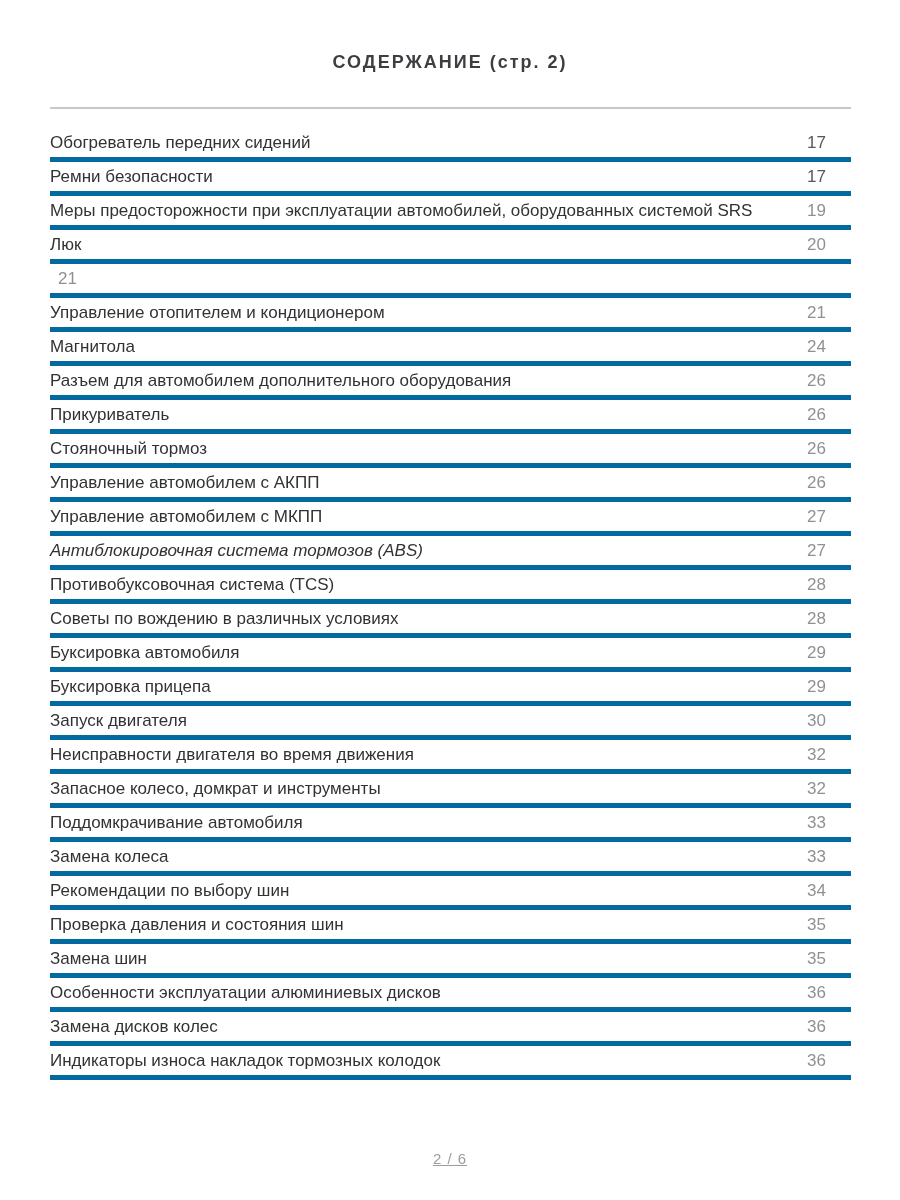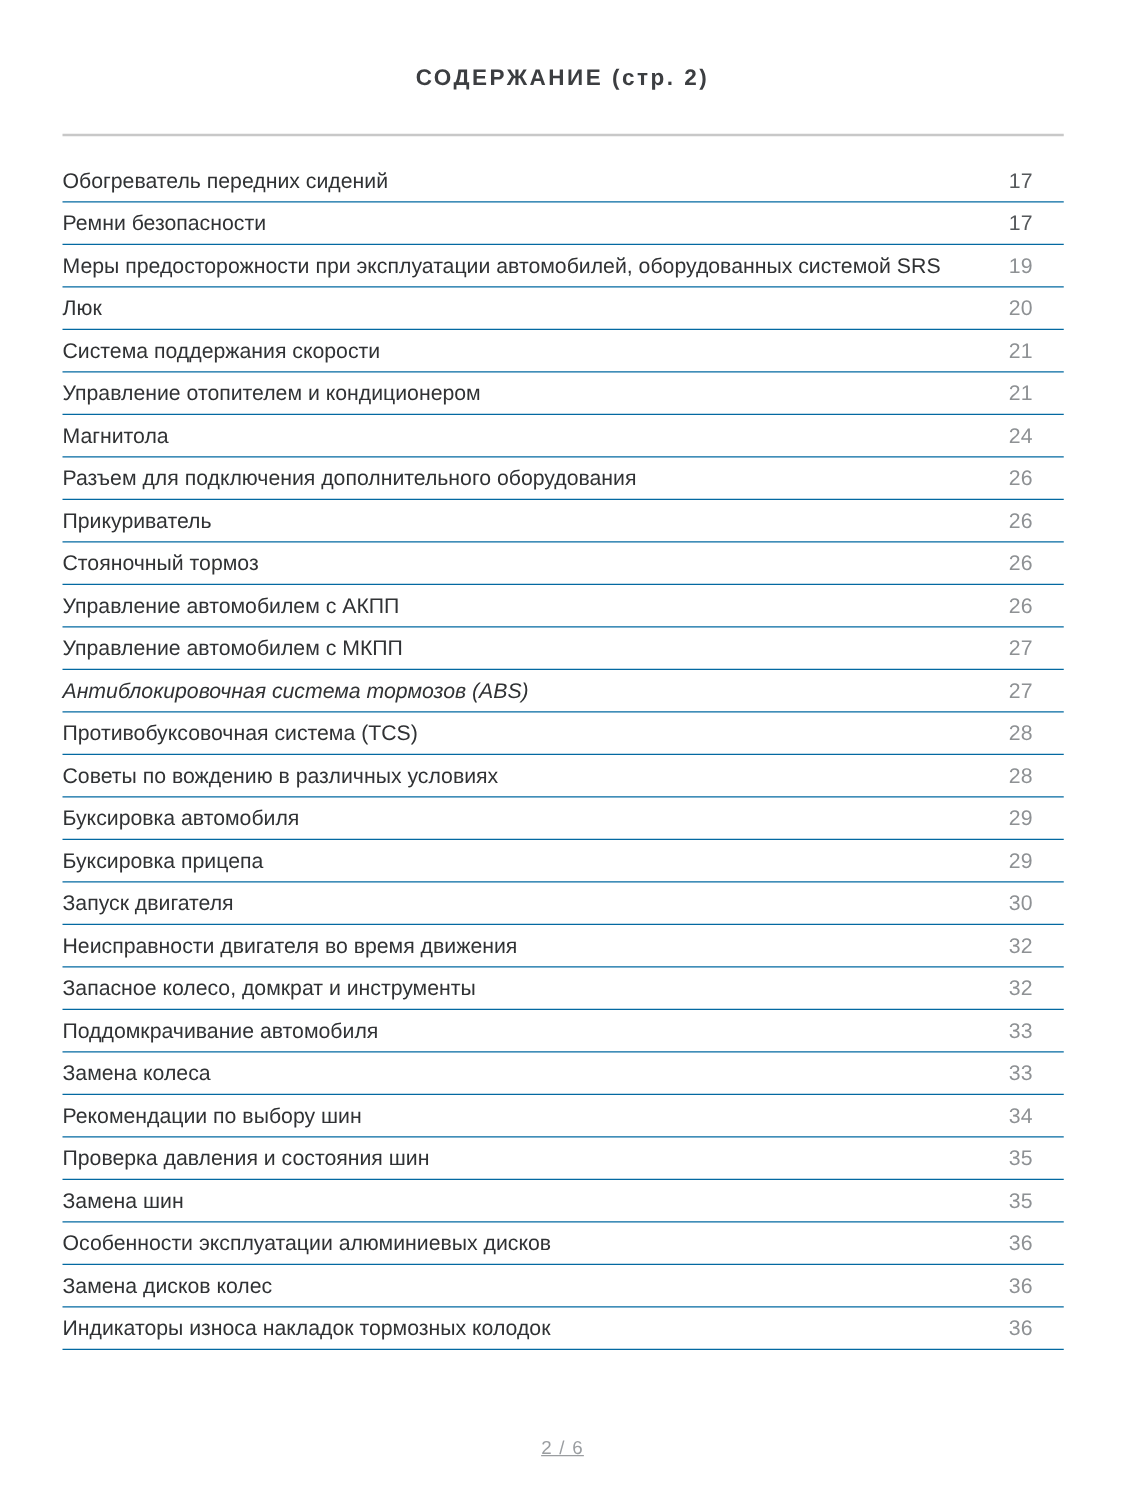--- a/index.html
+++ b/index.html
@@ -31,21 +31,21 @@
   }
   .toc-list {
     margin: 19px 49px 0 50px;
   }
   .toc-row {
     box-sizing: border-box;
     height: 34px;
     display: flex;
     justify-content: space-between;
     align-items: center;
-    border-bottom: 1px solid #0369a1;
+    border-bottom: 5px solid #0369a1;
     padding-right: 25px;
     cursor: pointer;
   }
   .toc-row .toc-label {
     font-size: 17px;
     color: #303234;
     white-space: nowrap;
   }
   .toc-row .toc-page {
     font-size: 17px;
@@ -80,33 +80,32 @@
     </div>
     <div class="toc-row">
       <span class="toc-label" style="color: rgb(48, 50, 52);">Меры предосторожности при эксплуатации автомобилей, оборудованных системой SRS</span>
       <span class="toc-page" style="color: rgb(142, 145, 148);">19</span>
     </div>
     <div class="toc-row">
       <span class="toc-label" style="color: rgb(48, 50, 52);">Люк</span>
       <span class="toc-page" style="color: rgb(142, 145, 148);">20</span>
     </div>
     <div class="toc-row">
-      <span class="toc-label" style="color: rgb(48, 50, 52);">Система поддержания скорости</span>
       <span class="toc-page" style="color: rgb(142, 145, 148);">21</span>
     </div>
     <div class="toc-row">
       <span class="toc-label" style="color: rgb(48, 50, 52);">Управление отопителем и кондиционером</span>
       <span class="toc-page" style="color: rgb(142, 145, 148);">21</span>
     </div>
     <div class="toc-row">
       <span class="toc-label" style="color: rgb(48, 50, 52);">Магнитола</span>
       <span class="toc-page" style="color: rgb(142, 145, 148);">24</span>
     </div>
     <div class="toc-row">
-      <span class="toc-label" style="color: rgb(48, 50, 52);">Разъем для подключения дополнительного оборудования</span>
+      <span class="toc-label" style="color: rgb(48, 50, 52);">Разъем для автомобилем дополнительного оборудования</span>
       <span class="toc-page" style="color: rgb(142, 145, 148);">26</span>
     </div>
     <div class="toc-row">
       <span class="toc-label" style="color: rgb(48, 50, 52);">Прикуриватель</span>
       <span class="toc-page" style="color: rgb(142, 145, 148);">26</span>
     </div>
     <div class="toc-row">
       <span class="toc-label" style="color: rgb(48, 50, 52);">Стояночный тормоз</span>
       <span class="toc-page" style="color: rgb(142, 145, 148);">26</span>
     </div>

